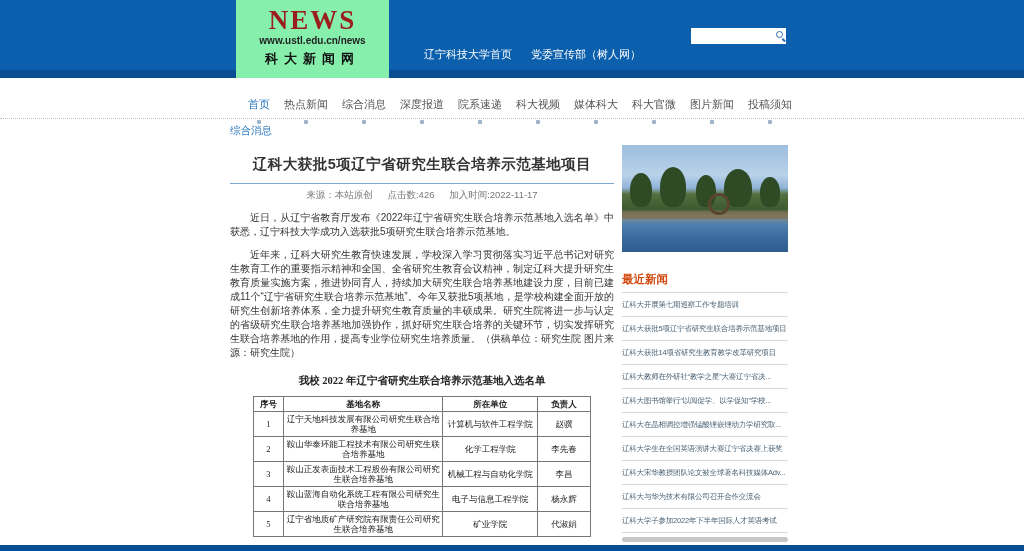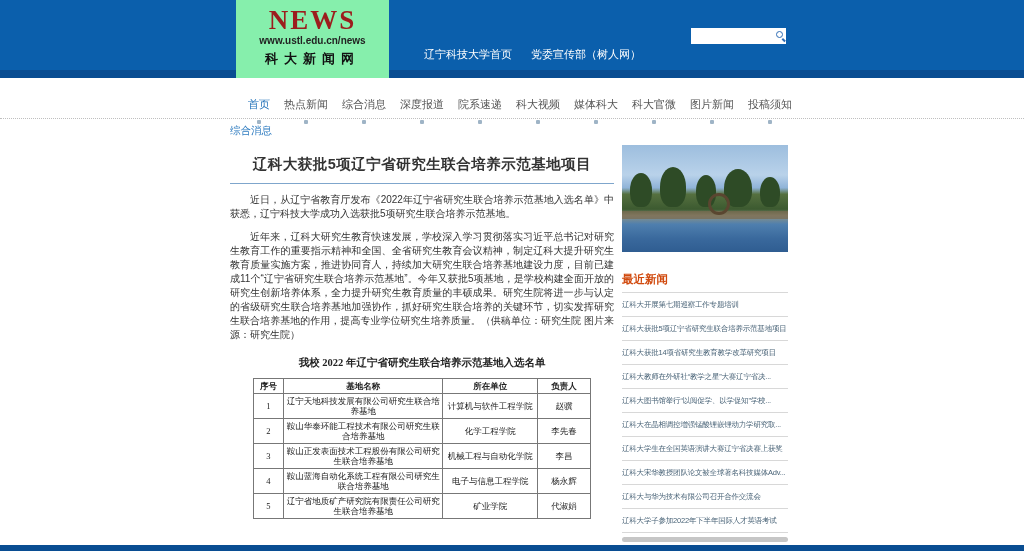--- a/index.html
+++ b/index.html
@@ -115,20 +115,25 @@
     <span class="nav-item">图片新闻</span>
     <span class="nav-item">投稿须知</span>
   </nav>
 
   <div class="content">
 
     <div class="article">
       <div class="breadcrumb">综合消息</div>
       <h1 class="a-title">辽科大获批5项辽宁省研究生联合培养示范基地项目</h1>
       <div class="title-rule"></div>
+      <div class="meta">
+        <span>来源：本站原创</span>
+        <span>点击数:426</span>
+        <span>加入时间:2022-11-17</span>
+      </div>
       <p>近日，从辽宁省教育厅发布《2022年辽宁省研究生联合培养示范基地入选名单》中获悉，辽宁科技大学成功入选获批5项研究生联合培养示范基地。</p>
       <p>近年来，辽科大研究生教育快速发展，学校深入学习贯彻落实习近平总书记对研究生教育工作的重要指示精神和全国、全省研究生教育会议精神，制定辽科大提升研究生教育质量实施方案，推进协同育人，持续加大研究生联合培养基地建设力度，目前已建成11个“辽宁省研究生联合培养示范基地”。今年又获批5项基地，是学校构建全面开放的研究生创新培养体系，全力提升研究生教育质量的丰硕成果。研究生院将进一步与认定的省级研究生联合培养基地加强协作，抓好研究生联合培养的关键环节，切实发挥研究生联合培养基地的作用，提高专业学位研究生培养质量。（供稿单位：研究生院 图片来源：研究生院）</p>
 
       <div class="tbl-caption">我校 2022 年辽宁省研究生联合培养示范基地入选名单</div>
       <table class="a-table">
         <tbody>
             <tr>
           <th class="col-no">序号</th>
           <th class="col-name">基地名称</th>
           <th class="col-unit">所在单位</th>

